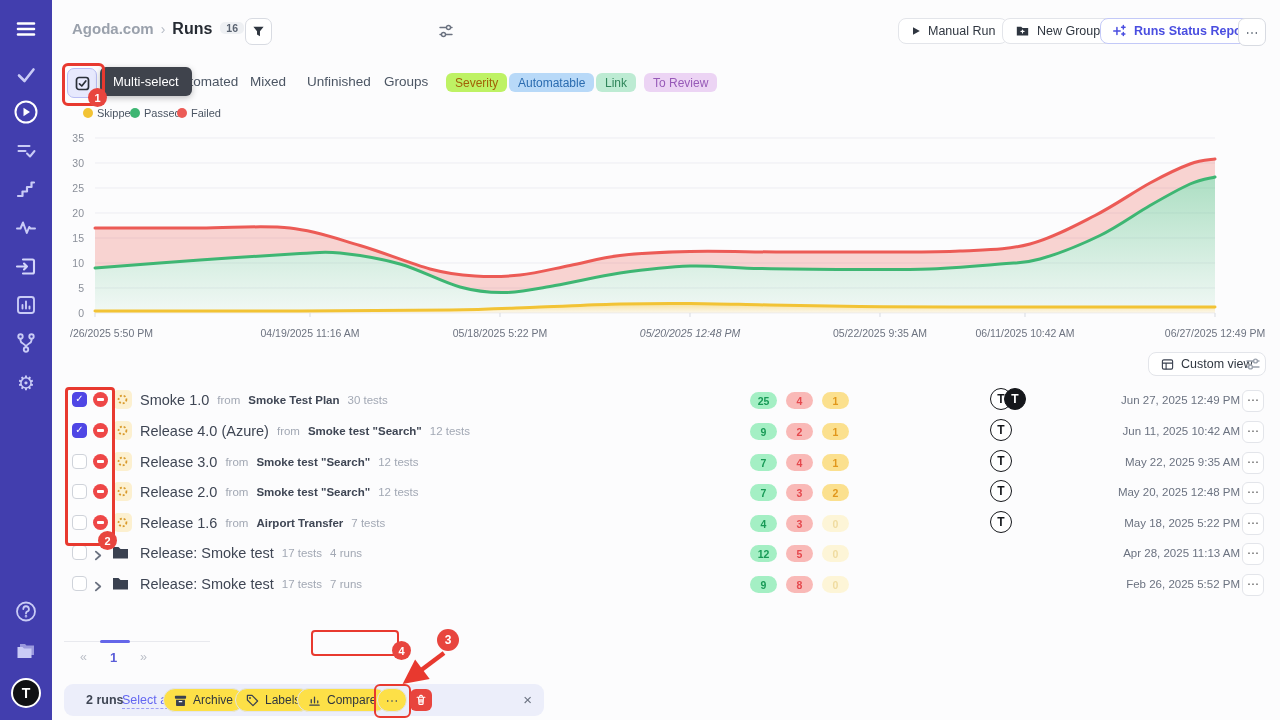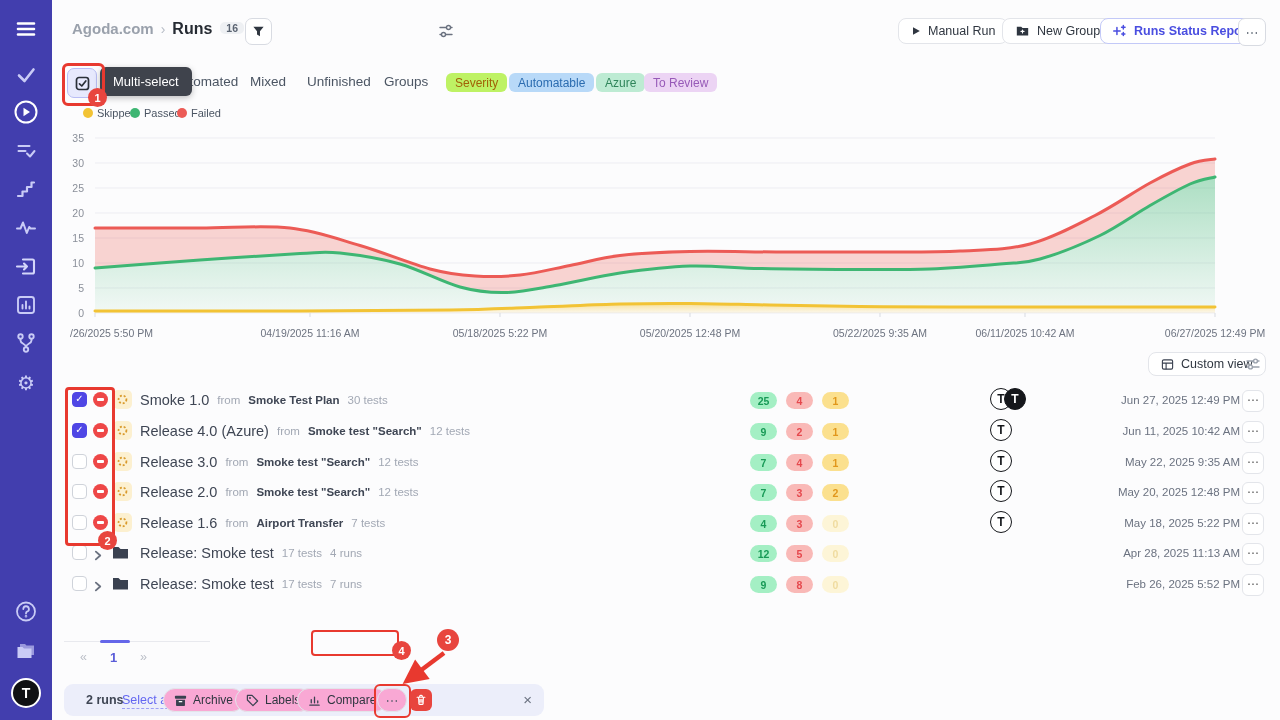--- a/index.html
+++ b/index.html
@@ -56,21 +56,21 @@
   .rmore{position:absolute;right:16px;top:5px;width:20px;height:20px;border:1px solid #e3e5ea;border-radius:6px;background:#fff;color:#555;font-size:12px;line-height:18px;text-align:center}
   
   #pager{position:absolute;left:64px;top:641px;width:146px;border-top:1px solid #e8e9ee;height:36px}
   #pager .cur-ind{position:absolute;left:36px;top:-2px;width:30px;height:3px;border-radius:2px;background:#6466e9}
   #pager .pg{position:absolute;top:8px;font-size:12.5px;color:#b9bdc6}
   #pager .pg.cur{color:#5a5cd8;font-weight:700;font-size:13px}
   
   #actionbar{position:absolute;left:64px;top:684px;width:480px;height:32px;background:#eceefa;border-radius:9px;z-index:20}
   #actionbar .t{position:absolute;top:0;line-height:32px;font-size:12.5px;color:#3f4654}
   #actionbar .lnk{color:#6366f1;border-bottom:1px dashed #9ea0f5;line-height:15px;top:9px}
-  .pbtn{position:absolute;top:4px;height:24px;display:inline-flex;align-items:center;gap:6px;background:#f9a8d4;border:1px solid #e3e5ea;border-radius:13px;font-size:12px;color:#2f3640;padding:8px 10px;box-sizing:border-box}
+  .pbtn{position:absolute;top:4px;height:24px;display:inline-flex;align-items:center;gap:6px;background:#fde047;border:1px solid #e3e5ea;border-radius:13px;font-size:12px;color:#2f3640;padding:8px 10px;box-sizing:border-box}
   
   #cmenu{position:absolute;left:312px;top:574px;width:88px;background:#fff;border-radius:10px;box-shadow:0 6px 24px rgba(30,35,60,.16);padding:6px 0;z-index:30}
   .mi{height:25px;display:flex;align-items:center;gap:9px;padding:0 14px;font-size:12.5px;color:#3f4654}
   
   .ann-rect{position:absolute;border:3px solid #e8392f;border-radius:6px;z-index:40;pointer-events:none}
   .ann-dot{position:absolute;width:19px;height:19px;border-radius:50%;background:#e8453e;color:#fff;font-size:11px;font-weight:700;display:flex;align-items:center;justify-content:center;z-index:41}
 </style>
 </head>
 <body>
 
@@ -190,21 +190,21 @@
         <rect x="1.5" y="1.5" width="12" height="12" rx="2.5" stroke="#2b3039" stroke-width="1.7"></rect>
         <path d="M4.5 7.8 6.8 10l4-5" stroke="#2b3039" stroke-width="1.7" stroke-linecap="round" stroke-linejoin="round"></path>
       </svg>
     </span>
   <span class="tab" style="left:173px">Automated</span>
   <span class="tab" style="left:250px">Mixed</span>
   <span class="tab" style="left:307px">Unfinished</span>
   <span class="tab" style="left:384px">Groups</span>
   <span class="fbadge" style="left: 446px; background: #bef264; color: rgb(161, 98, 7);" id="fbadge0">Severity</span>
   <span class="fbadge" style="left: 509px; background: rgb(184, 217, 248); color: rgb(43, 108, 176);" id="fbadge1">Automatable</span>
-  <span class="fbadge" style="left: 596px; background: rgb(189, 235, 211); color: rgb(47, 133, 90);" id="fbadge2">Azure</span>
+  <span class="fbadge" style="left: 596px; background: rgb(189, 235, 211); color: rgb(47, 133, 90);" id="fbadge2">Link</span>
   <span class="fbadge" style="left: 644px; background: rgb(236, 212, 244); color: rgb(151, 90, 184);" id="fbadge3">To Review</span>
   <div id="tooltip">Multi-select</div>
 
   <span class="leg" style="left:83px">
       <i id="legdot0" style="background: rgb(242, 195, 53);"></i>
       <span>Skipped</span>
     </span>
   <span class="leg" style="left:130px">
       <i id="legdot1" style="background: rgb(62, 182, 115);"></i>
       <span>Passed</span>
@@ -262,21 +262,21 @@
       <div class="ylab" style="left: 50px; top: 232px;">15</div>
       <div class="ylab" style="left: 50px; top: 207px;">20</div>
       <div class="ylab" style="left: 50px; top: 182px;">25</div>
       <div class="ylab" style="left: 50px; top: 157px;">30</div>
       <div class="ylab" style="left: 50px; top: 132px;">35</div>
     </div>
   <div id="xlabs">
       <div class="xlab first" style="left: 70px;">/26/2025 5:50 PM</div>
       <div class="xlab" style="left: 310px;">04/19/2025 11:16 AM</div>
       <div class="xlab" style="left: 500px;">05/18/2025 5:22 PM</div>
-      <div class="xlab" style="left: 690px;">05/20/2025 12:48 PM</div>
+      <div class="xlab" style="left: 690px; font-style: italic;">05/20/2025 12:48 PM</div>
       <div class="xlab" style="left: 880px;">05/22/2025 9:35 AM</div>
       <div class="xlab" style="left: 1025px;">06/11/2025 10:42 AM</div>
       <div class="xlab" style="left: 1215px;">06/27/2025 12:49 PM</div>
     </div>
 
   <span class="btn abs" style="left:1148px;top:352px;height:24px;font-size:12.5px">
     <svg width="13" height="13" viewBox="0 0 14 14" fill="none" stroke="#3a4150" stroke-width="1.2">
         <rect x="1.5" y="2" width="11" height="10" rx="1.5"></rect>
         <path d="M1.5 5.5h11M5.5 5.5V12"></path>
       </svg>

